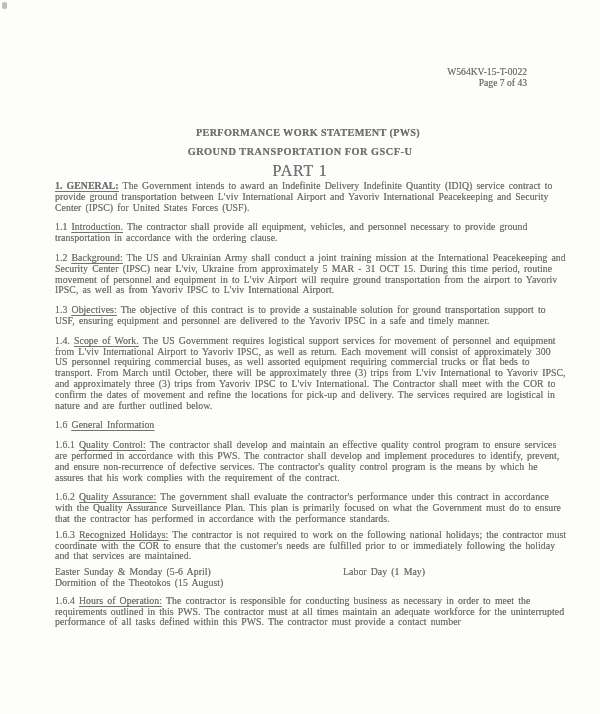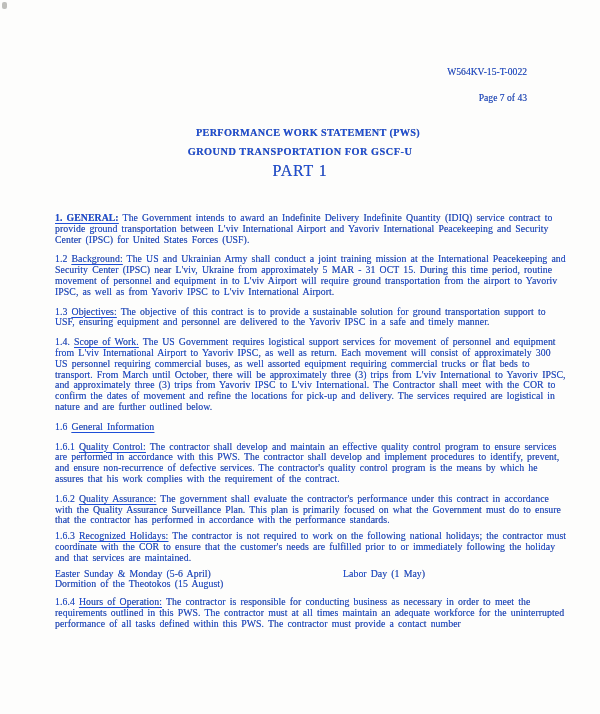--- a/index.html
+++ b/index.html
@@ -2,41 +2,41 @@
 <html><head>
 <meta charset="utf-8">
 <style>
   html,body { margin:0; padding:0; background:#ffffff; }
   .page {
     position:relative;
     width:600px; height:714px;
     background:#fdfdfc;
     overflow:hidden;
     font-family:"Liberation Serif","DejaVu Serif",serif;
-    color:#1d4ed8;
+    color:#737373;
   }
   .scan { text-shadow:0 0 0.6px rgba(90,86,80,0.75); }
 
   .doc-header {
     position:absolute; top:66px; right:73px;
     text-align:right; font-size:9.6px; line-height:11px;
   }
-  .doc-header .hline2 { margin-top:15px; }
+  .doc-header .hline2 { }
 
   .title-block {
     position:absolute; top:127px; left:0; right:0;
     text-align:center; font-size:10.3px; line-height:11px;
   }
   .t1 { font-weight:bold; letter-spacing:0.3px;padding-left:16px; }
   .t2 { font-weight:bold; letter-spacing:0.5px; margin-top:8px; }
   .t3 { font-weight:bold; letter-spacing:0.3px; margin-top:9px; }
   .t4 { margin-top:8px; letter-spacing:0.8px; font-size:16px; }
 
   .doc-body {
-    position:absolute; left:55px; top:213px; width:512px;
+    position:absolute; left:55px; top:181px; width:512px;
     font-size:9.8px; line-height:10.8px;
     word-spacing:1.6px; letter-spacing:0.05px;
   }
   .para { margin:0 0 9px 0; }
   .para.tight { margin-bottom:5px; }
   .u  { text-decoration:underline; text-underline-offset:1.5px; }
   .bold { font-weight:bold; }
 
   .holidays { display:flex; margin:0 0 7px 0; }
   .hcol1 { width:288px; }
@@ -64,20 +64,23 @@
     <div class="t1">PERFORMANCE WORK STATEMENT (PWS)</div>
     <div class="t2">GROUND TRANSPORTATION FOR GSCF-U</div>
     <div class="t4">PART 1</div>
   </div>
 
   <div class="doc-body">
 
     <p class="para"><span></span><span class="u bold">1.  GENERAL:</span>
       <span>The Government intends to award an Indefinite Delivery Indefinite Quantity (IDIQ) service contract to provide ground transportation between L'viv International Airport and Yavoriv International Peacekeeping and Security Center (IPSC) for United States Forces (USF).</span></p>
 
+    <p class="para"><span>1.1</span>
+      <span class="u">Introduction.</span>
+      <span>The contractor shall provide all equipment, vehicles, and personnel necessary to provide ground transportation in accordance with the ordering clause.</span></p>
 
     <p class="para"><span>1.2</span>
       <span class="u">Background:</span>
       <span>The US and Ukrainian Army shall conduct a joint training mission at the International Peacekeeping and Security Center (IPSC) near L'viv, Ukraine from approximately 5 MAR - 31 OCT 15.  During this time period, routine movement of personnel and equipment in to L'viv Airport will require ground transportation from the airport to Yavoriv IPSC, as well as from Yavoriv IPSC to L'viv International Airport.</span></p>
 
     <p class="para"><span>1.3</span>
       <span class="u">Objectives:</span>
       <span>The objective of this contract is to provide a sustainable solution for ground transportation support to USF, ensuring equipment and personnel are delivered to the Yavoriv IPSC in a safe and timely manner.</span></p>
 
     <p class="para"><span>1.4.</span>

